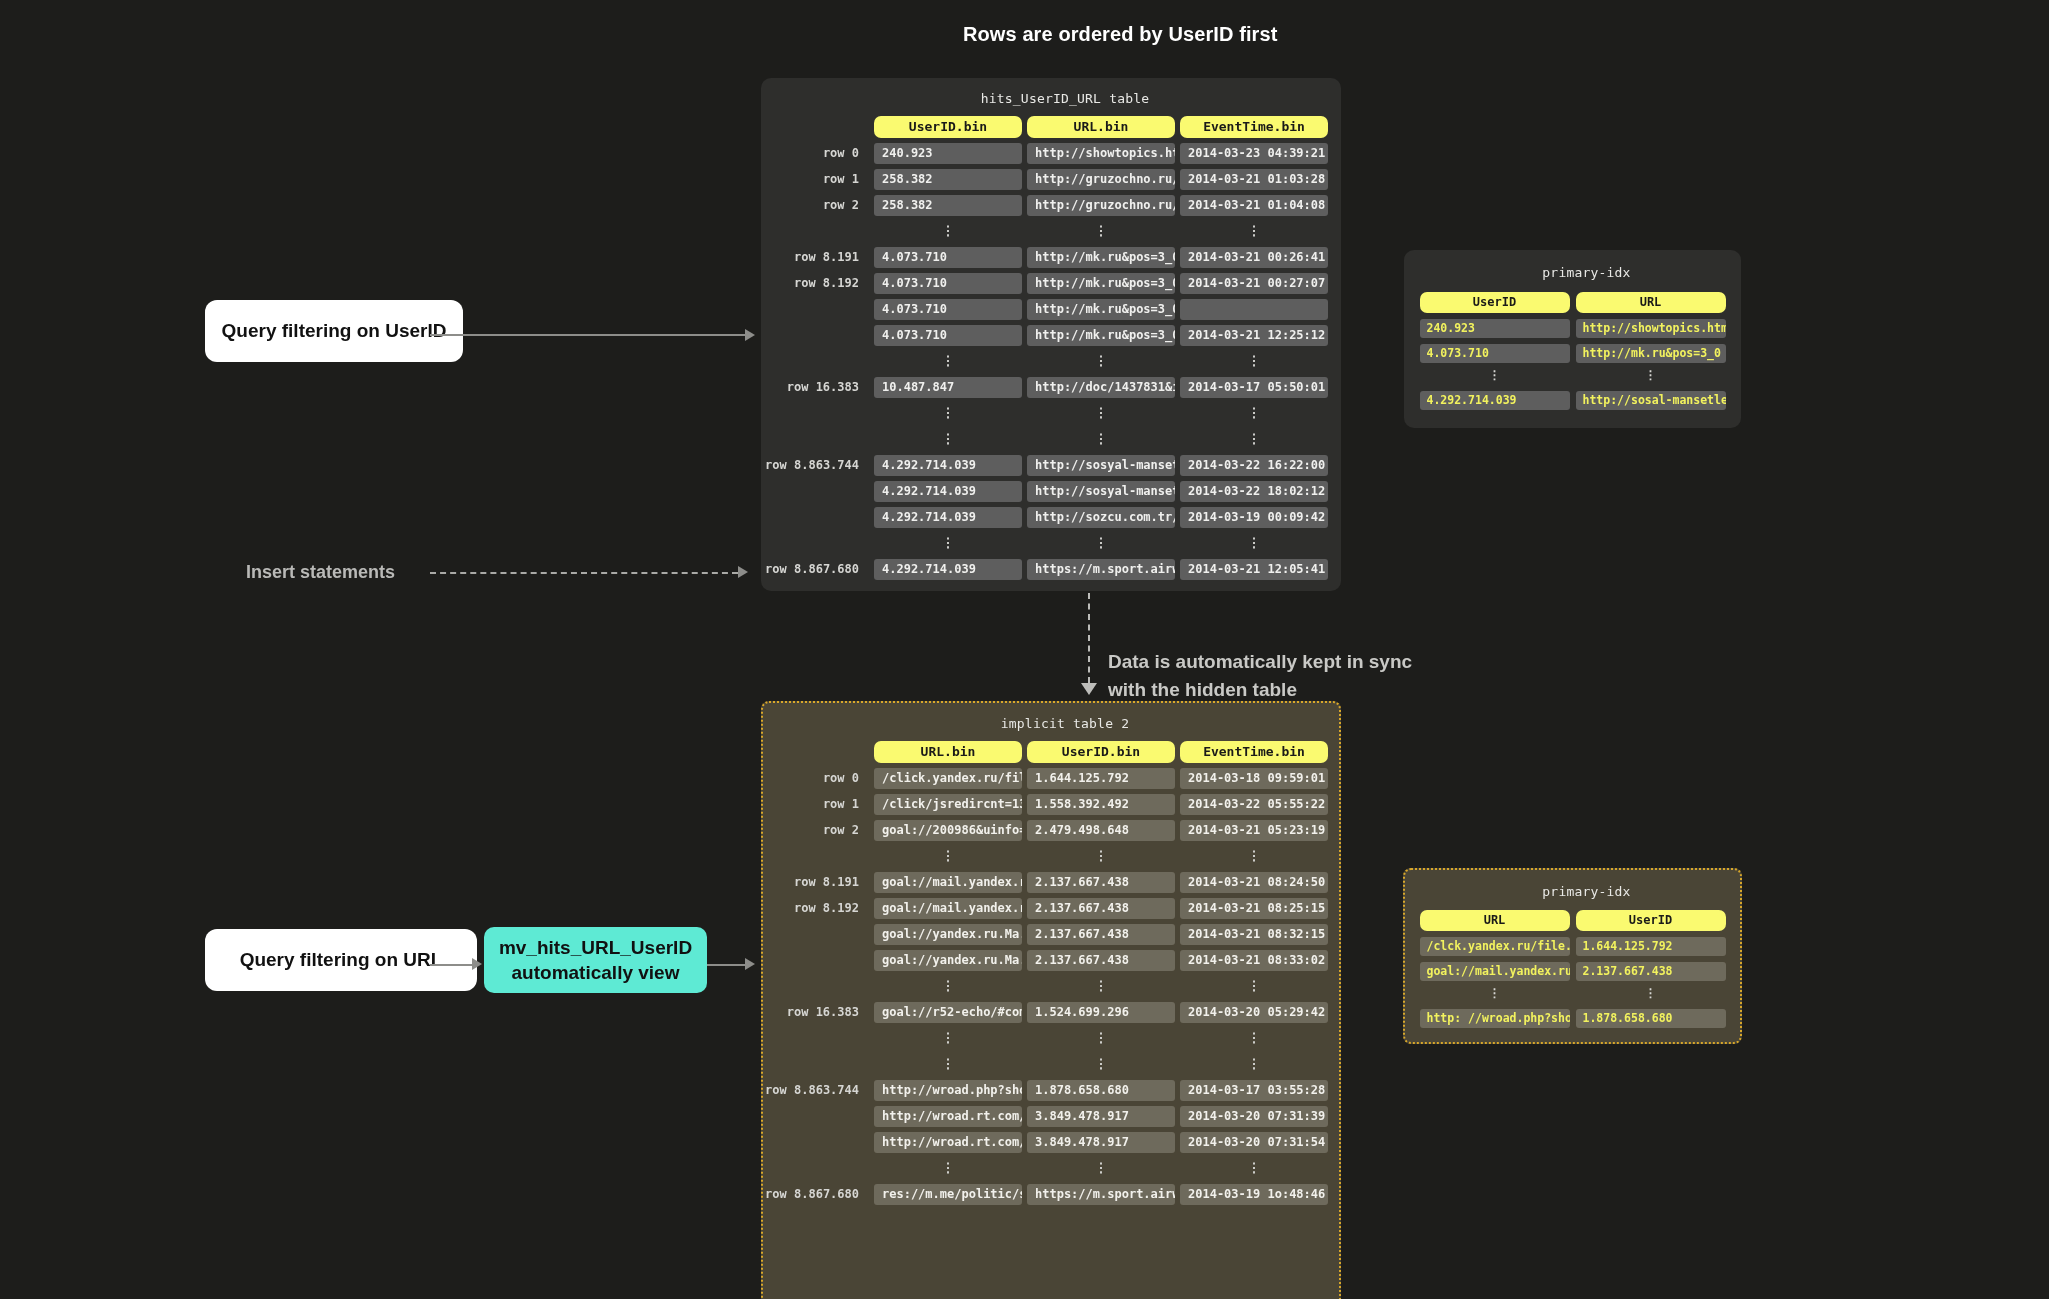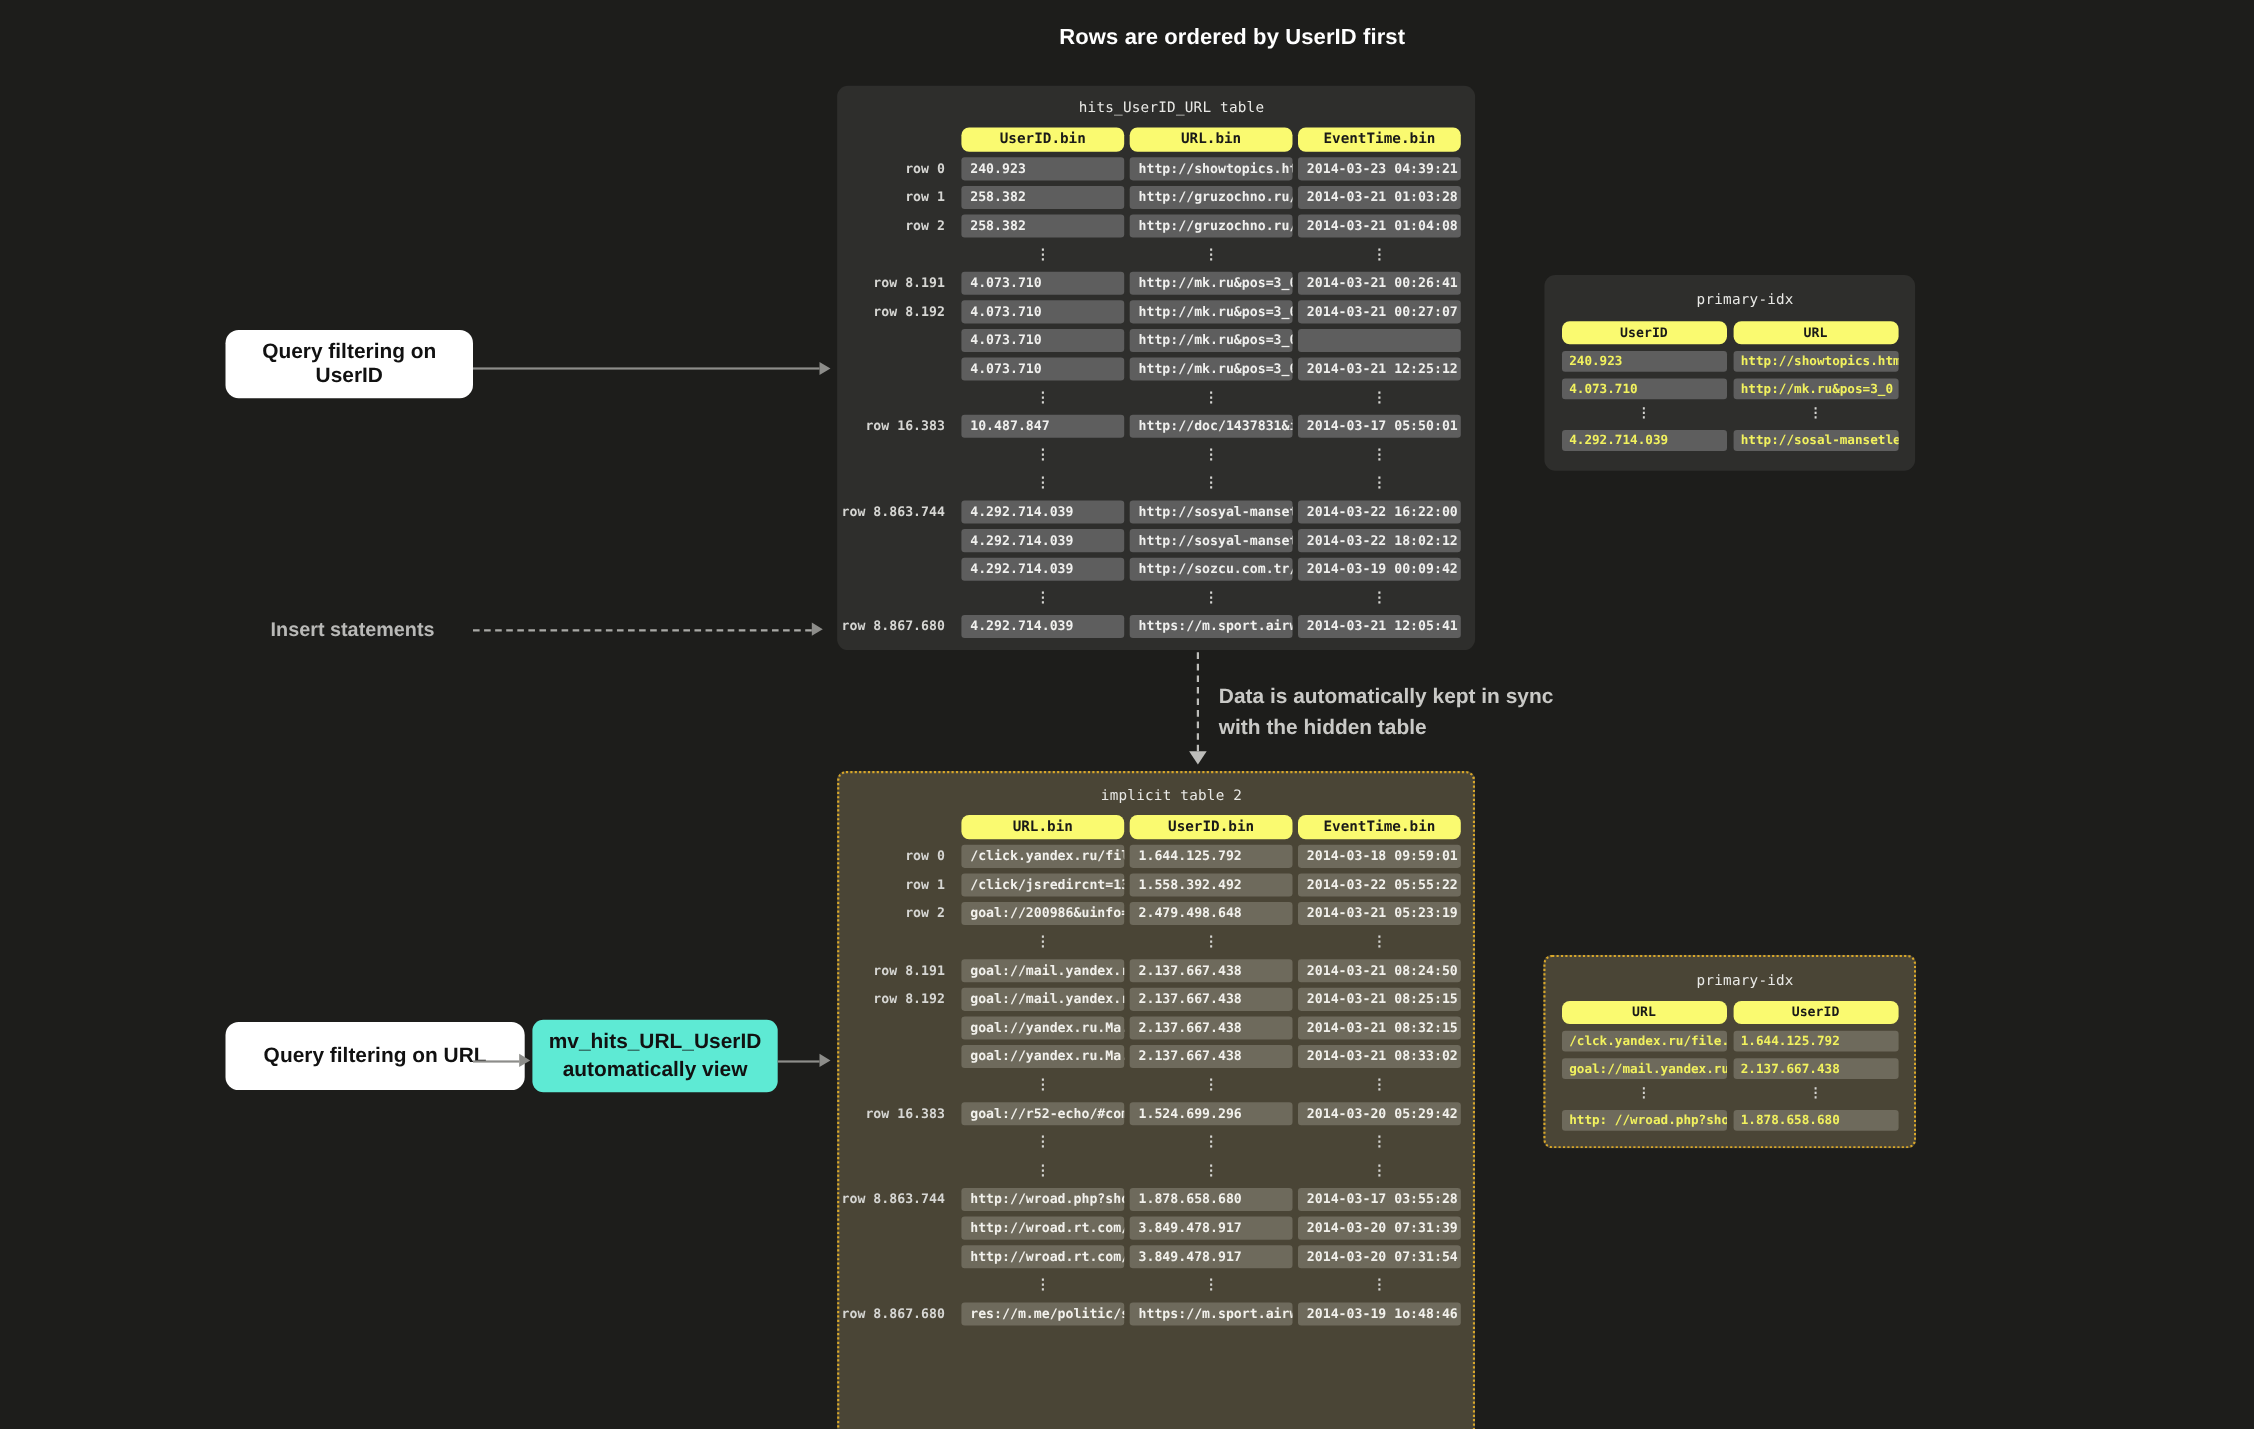--- a/index.html
+++ b/index.html
@@ -344,31 +344,31 @@
       <div class="cell left">1.644.125.792</div>
       <div class="cell center">goal://mail.yandex.ru/Ma...</div>
       <div class="cell left">2.137.667.438</div>
       <div class="ell">⋮</div>
       <div class="ell">⋮</div>
       <div class="cell center">http: //wroad.php?show/7...</div>
       <div class="cell left">1.878.658.680</div>
     </div>
 </div>
 
-<div class="abs callout" style="left:205px;top:300px;width:225px;height:62px;">Query filtering on UserID</div>
+<div class="abs callout" style="left:205px;top:300px;width:258px;height:62px;">Query filtering on UserID</div>
 <div class="abs arrow-line" style="left:430px;top:334px;width:315px;"></div>
 <div class="abs arrow-head-r" style="left:745px;top:329px;"></div>
 
 <div class="abs softlabel" style="left:246px;top:562px;">Insert statements</div>
 <div class="abs dash-line" style="left:430px;top:572px;width:308px;"></div>
 <div class="abs arrow-head-r" style="left:738px;top:566px;"></div>
 
 <div class="abs dash-vline" style="left:1088px;top:593px;height:90px;"></div>
 <div class="abs arrow-head-d" style="left:1081px;top:683px;"></div>
-<div class="abs annotation" style="left:1108px;top:620px;">
+<div class="abs annotation" style="left:1108px;top:648px;">
   <div>Data is automatically kept in sync</div>
   <div>with the hidden table</div>
 </div>
 
 <div class="abs callout" style="left:205px;top:929px;width:272px;height:62px;">Query filtering on URL</div>
 <div class="abs arrow-line" style="left:430px;top:964px;width:42px;"></div>
 <div class="abs arrow-head-r" style="left:472px;top:958px;"></div>
 <div class="abs callout yellow" style="left:484px;top:927px;width:223px;height:66px;flex-direction:column;">
   <div>mv_hits_URL_UserID</div>
   <div>automatically view</div>

